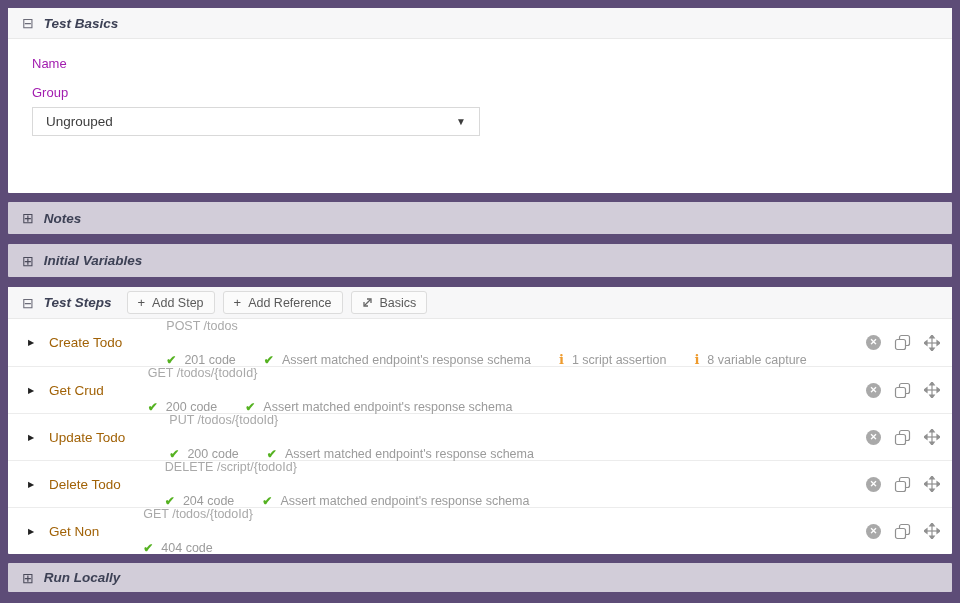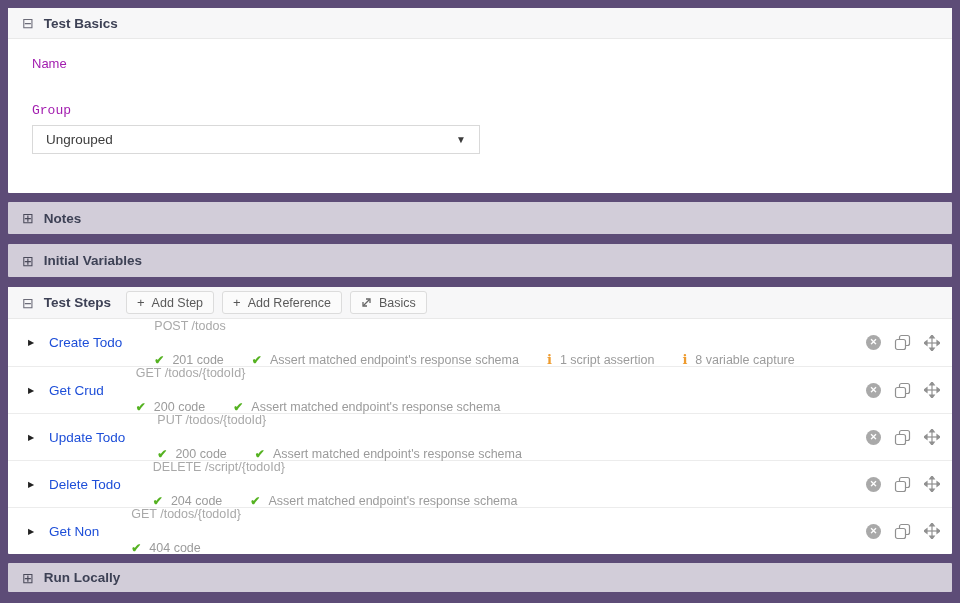--- a/index.html
+++ b/index.html
@@ -18,34 +18,34 @@
     font-family:"Liberation Sans", sans-serif;
     overflow:hidden;
   }
   .wrapper{padding:8px;}
   .panel{background:var(--panel-bg);margin-bottom:9px;border-radius:1px;}
   .panel-header{
     height:31px;background:var(--header-bg);border-bottom:1px solid #e9e9e9;
     display:flex;align-items:center;padding:0 14px;cursor:pointer;
   }
   .collapse-icon{color:#6b6b78;font-size:14px;line-height:1;margin-right:10px;}
-  .panel-title{font-weight:bold;font-size:13.5px;color:var(--title-text);}
+  .panel-title{font-weight:bold;font-size:13.5px;color:var(--title-text);font-style:italic;}
   .bar{
     height:32px;background:var(--bar-bg);display:flex;align-items:center;
     padding:0 14px;margin-bottom:10px;border-radius:1px;cursor:pointer;
   }
   .bar .collapse-icon{color:#4a4a5a;}
   
   .tb-body{padding:17px 24px 20px 24px;height:154px;}
   .field-label{font-size:13px;color:#a21caf;}
   .name-input{
     font-size:17px;color:#3c3c3c;width:452px;
     padding:6px 0 10px 0;border-bottom:1px solid #cccccc;cursor:text;
   }
-  .group-label{margin-top:32px;font-family:Liberation Mono, monospace;}
+  .group-label{margin-top:14px;}
   .select{
     margin-top:7px;width:448px;height:29px;border:1px solid #d9d9d9;background:#fff;
     display:flex;align-items:center;justify-content:space-between;
     padding:0 13px;font-size:13.5px;color:#3c3c3c;cursor:pointer;
   }
   .select-arrow{font-size:10px;color:#3c3c3c;}
   
   .ts-header{height:32px;}
   .btn{
     display:inline-flex;align-items:center;gap:7px;height:23px;padding:0 10px;
@@ -53,21 +53,21 @@
     font-size:12.5px;color:#5a5a5a;margin-left:8px;cursor:pointer;white-space:nowrap;
   }
   .btn:first-of-type{margin-left:15px;}
   .btn .plus{font-size:13px;color:#555;}
   .step{
     display:flex;align-items:center;height:47px;padding:0 12px 0 20px;cursor:pointer;
   }
   .step + .step{border-top:1px solid #ececec;}
   .caret{font-size:8px;color:#222;width:10px;}
   .step-name{
-    font-size:13.5px;color:#1d4ed8;margin:0 32px 0 11px;white-space:nowrap;
+    font-size:13.5px;color:#a16207;margin:0 44px 0 11px;white-space:nowrap;
   }
   .step-info{display:flex;flex-direction:column;gap:20px;}
   .req{font-size:12.5px;color:#a9a9a9;}
   .asserts{display:flex;align-items:center;}
   .assert{display:flex;align-items:center;gap:8px;margin-right:28px;font-size:12.5px;color:#9b9b9b;white-space:nowrap;}
   .assert .a-icon{font-size:12px;line-height:1;}
   .assert.pass .a-icon{color:var(--pass-green);font-weight:bold;}
   .assert.info .a-icon{
     color:var(--warn-orange);font-family:"DejaVu Serif",serif;
     font-weight:bold;font-size:13px;

